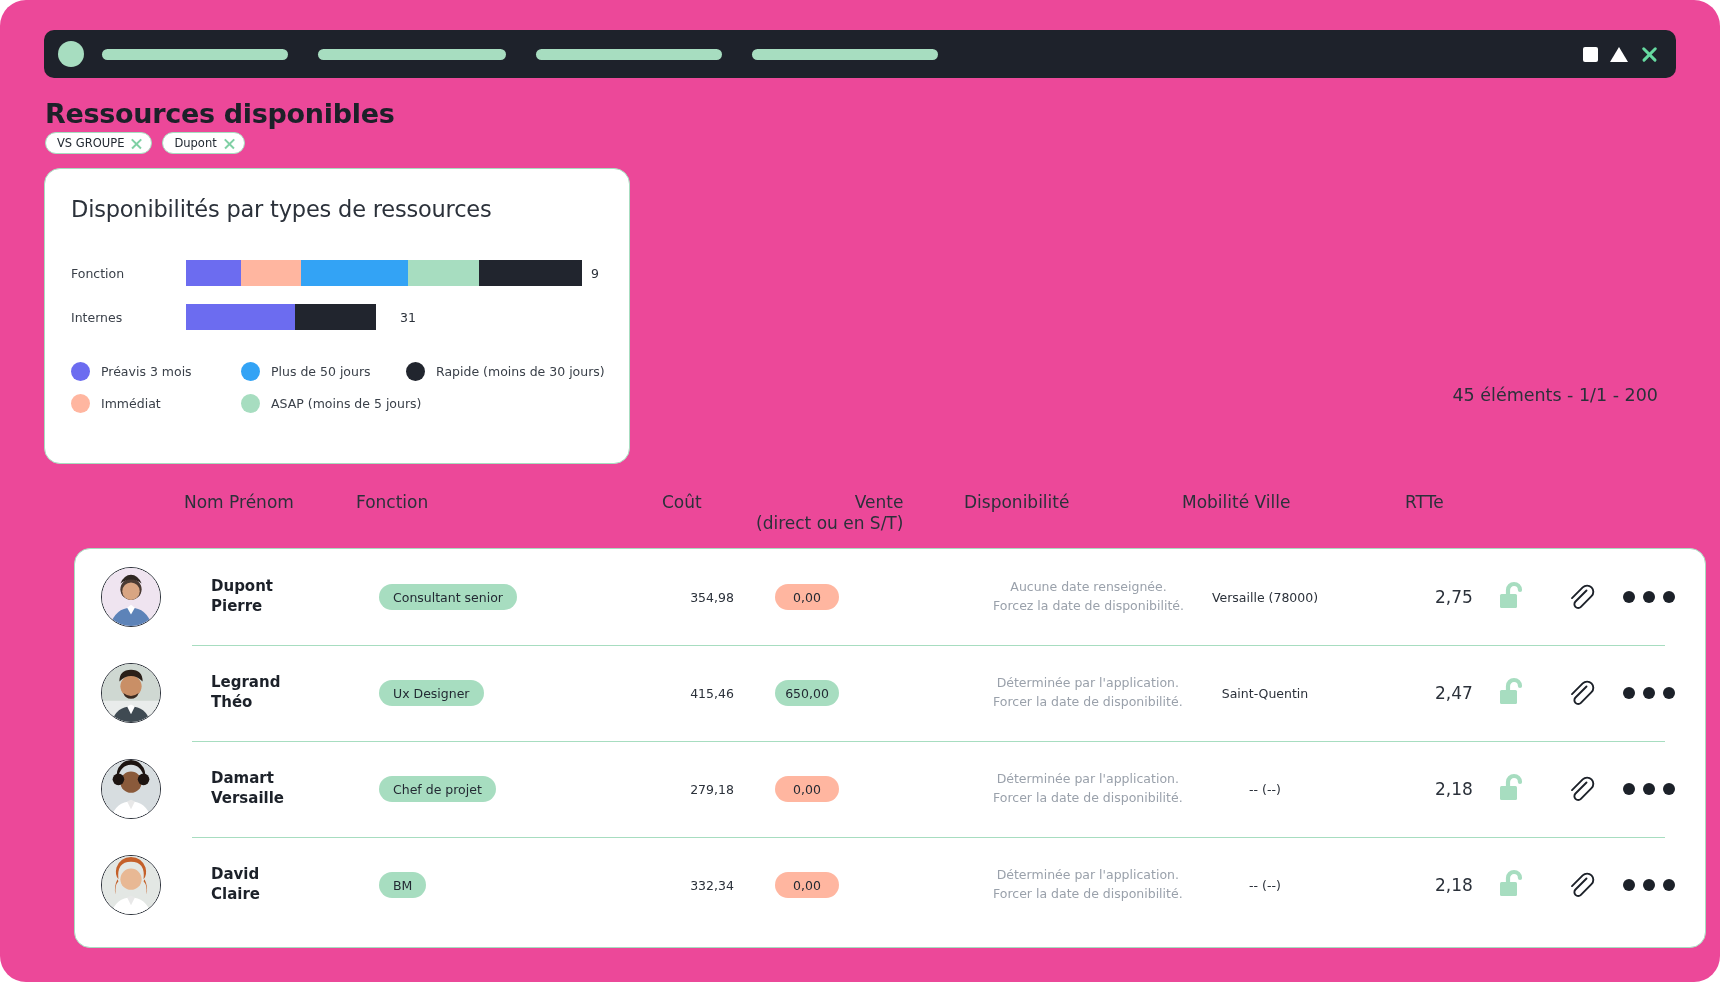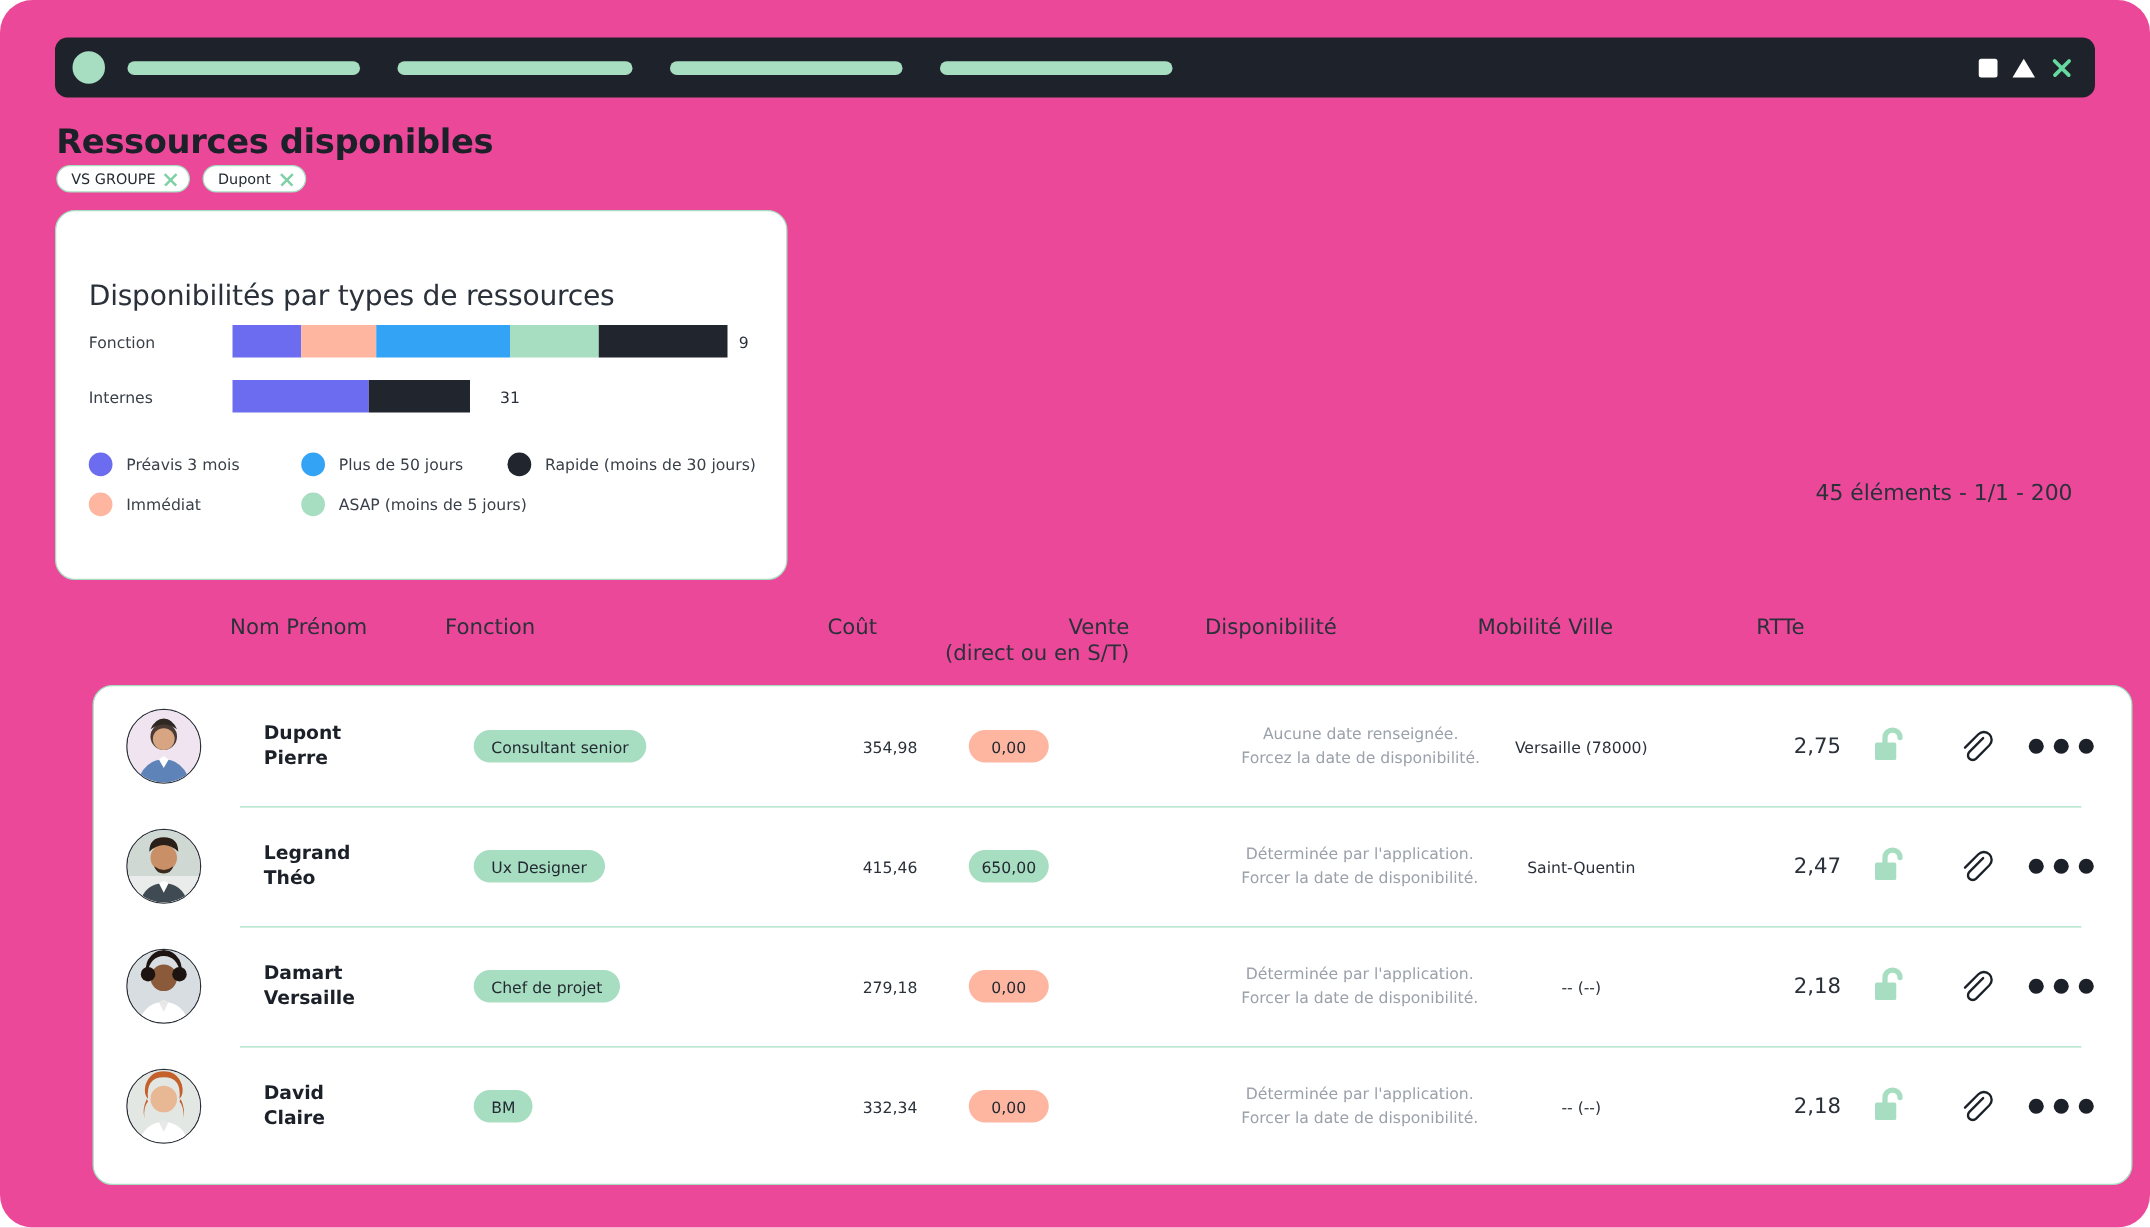--- a/index.html
+++ b/index.html
@@ -144,21 +144,20 @@
     background: #ffffff;
   }
   .chart-title {
     position: absolute;
     left: 26px;
     top: 27px;
     font-size: 22.5px;
     color: #2b313a;
     font-weight: 400;
     letter-spacing: -0.2px;
-    margin-top: 28px;
   }
 
   .bars {
     position: absolute;
     left: 26px;
     top: 82px;
     right: 18px;
   }
   .bar-row {
     display: flex;

